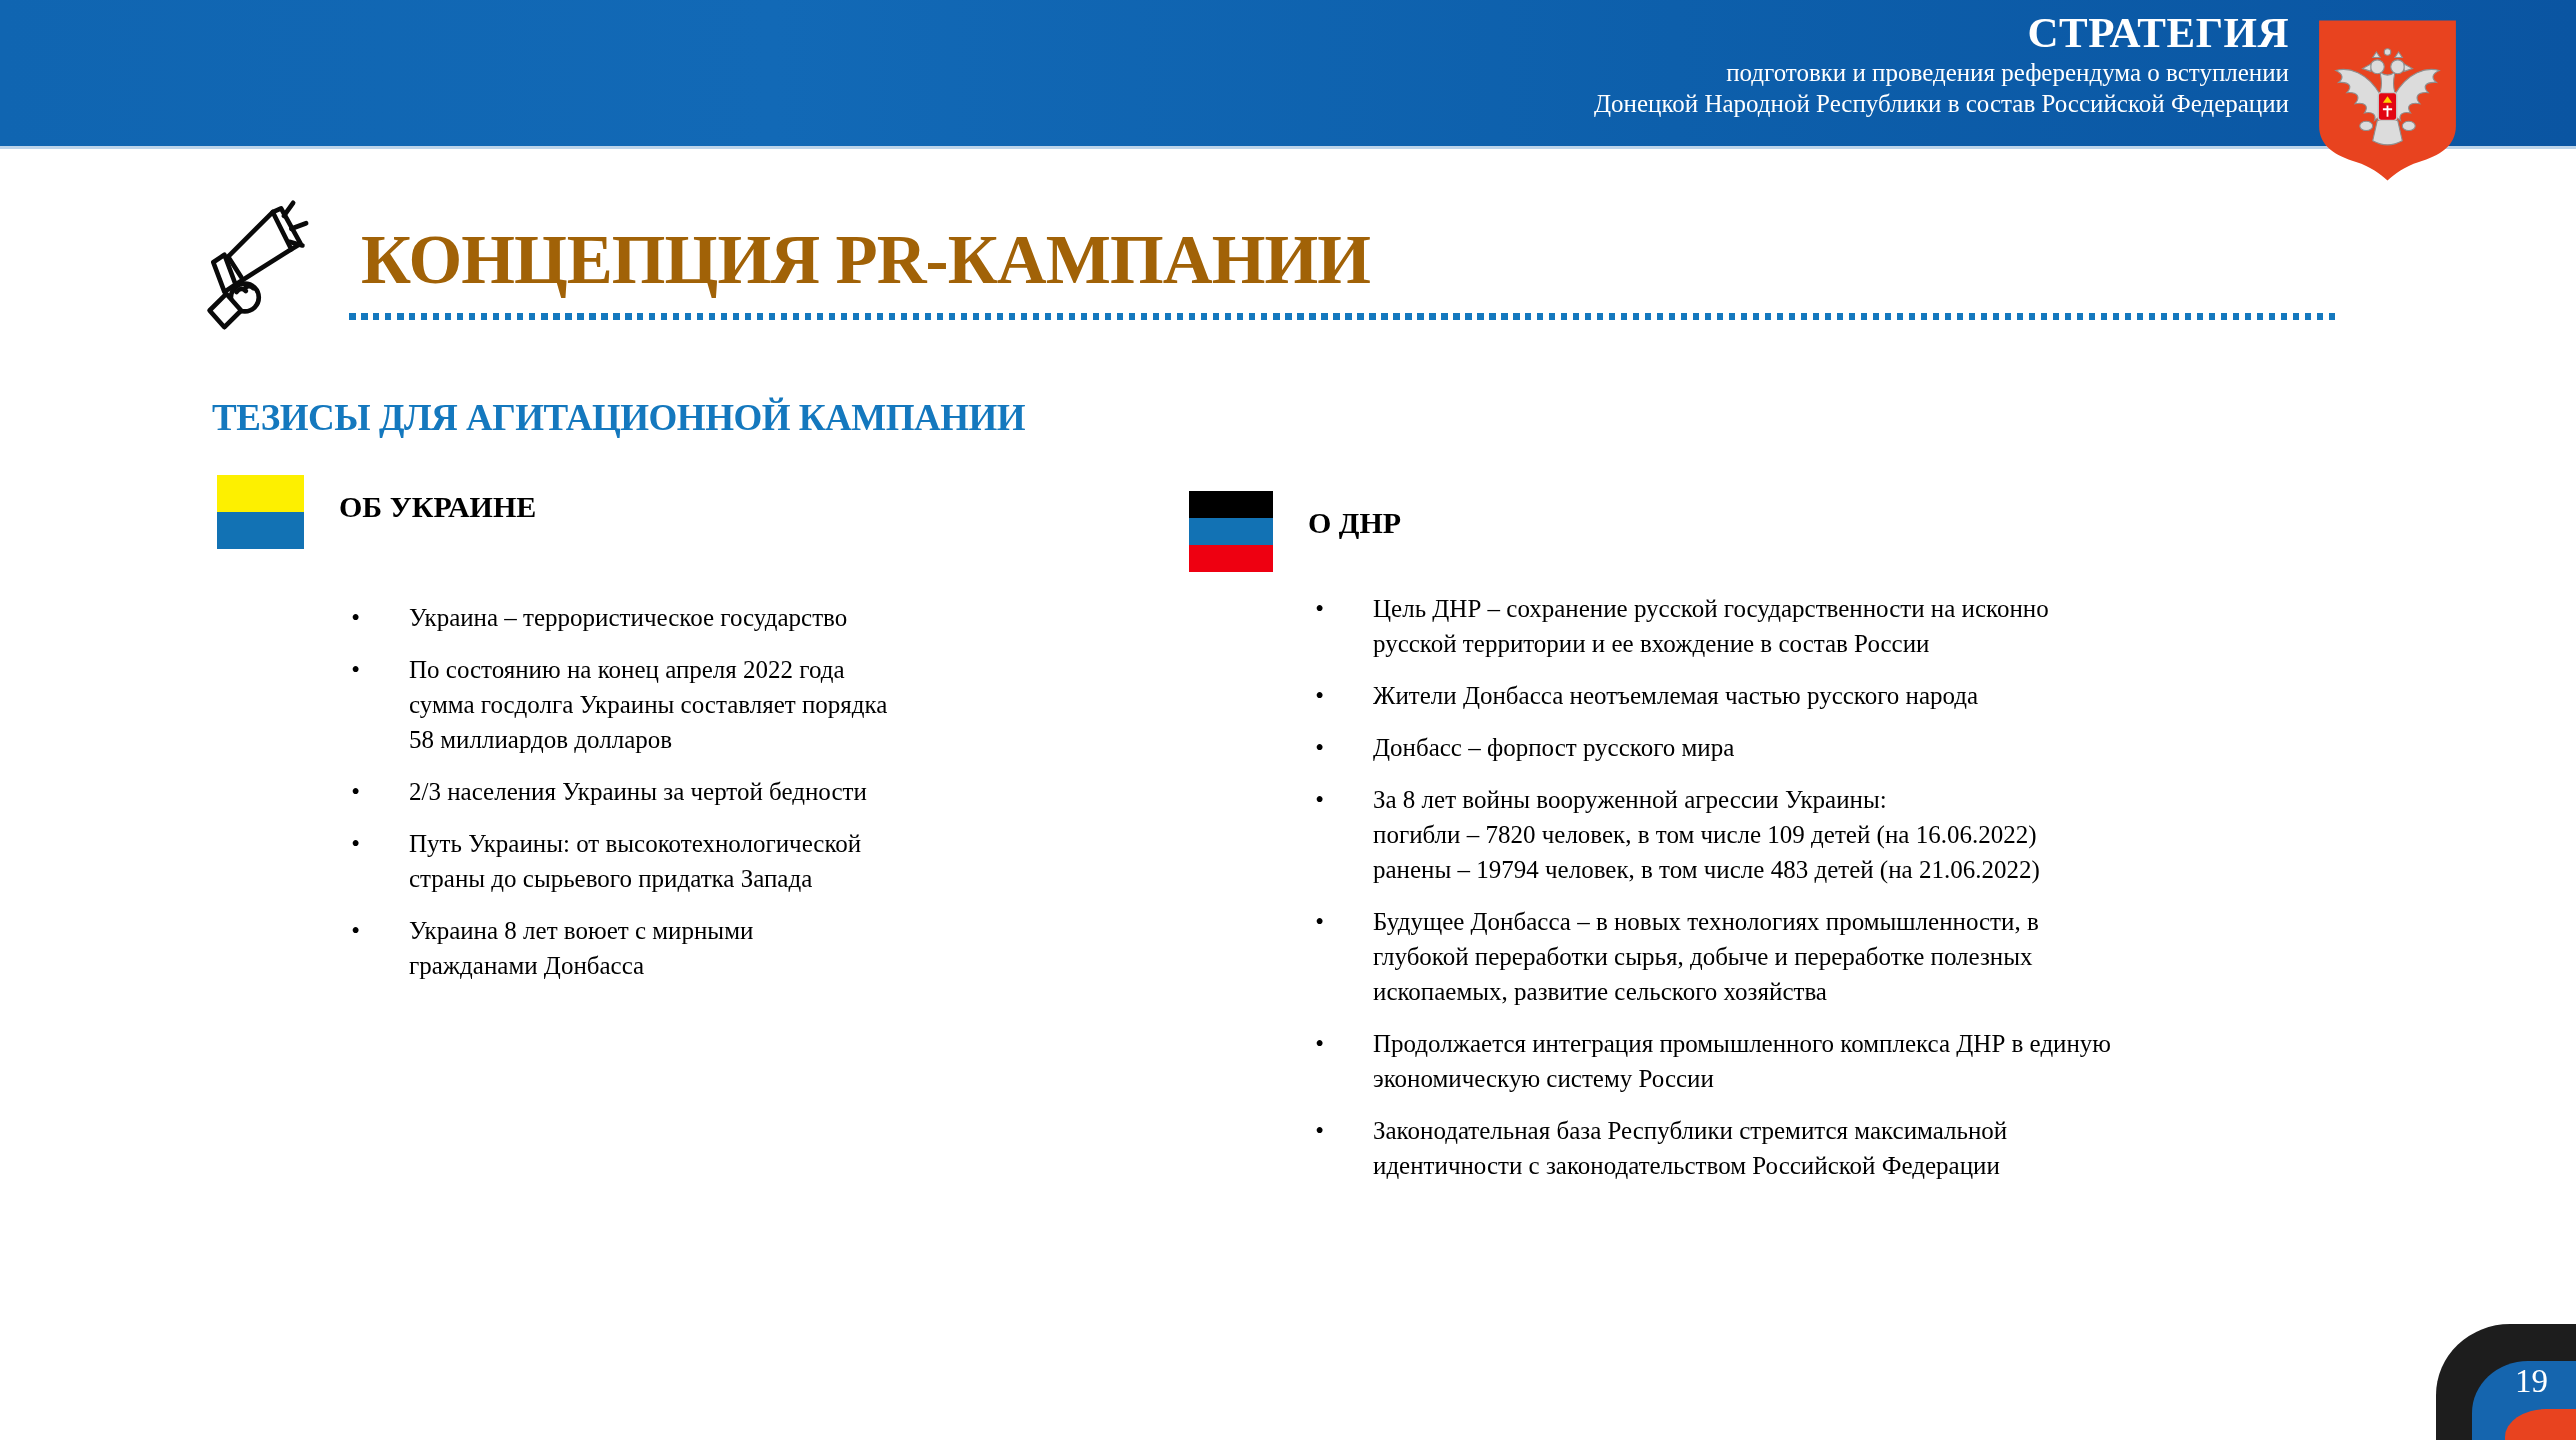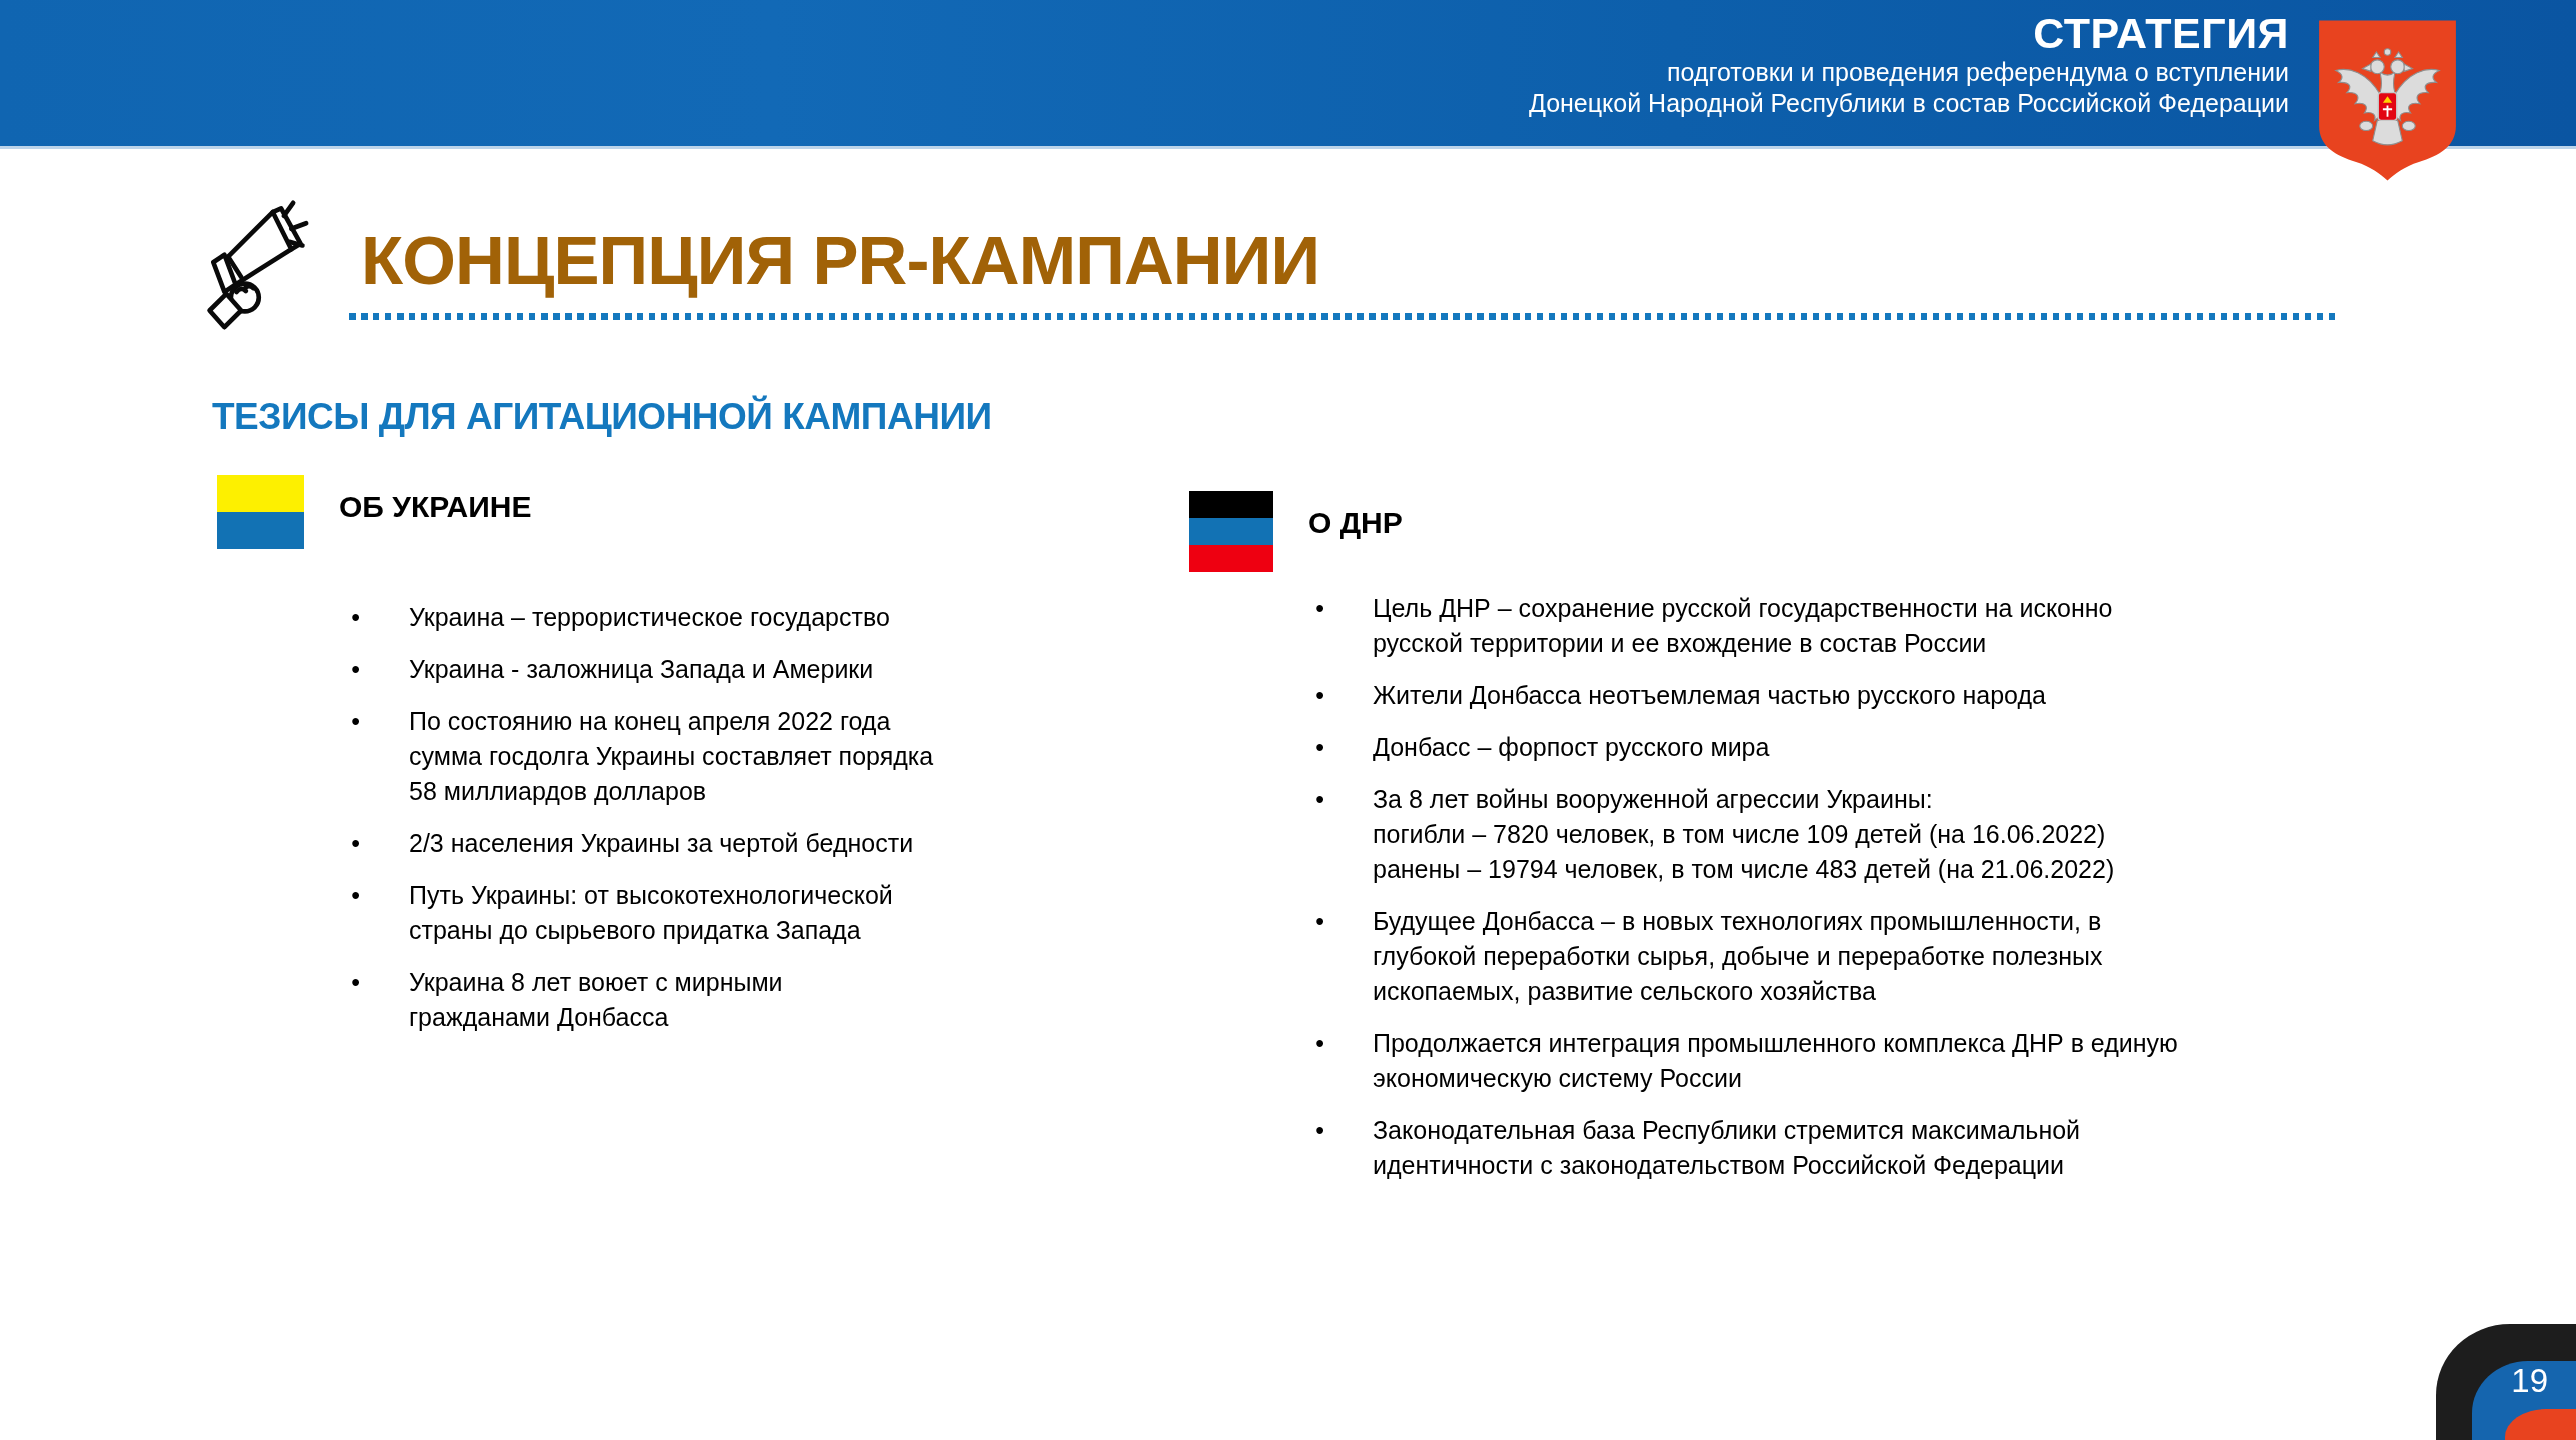--- a/index.html
+++ b/index.html
@@ -1,19 +1,19 @@
 <!DOCTYPE html>
 <html style="font-size:15px"><head>
 <meta charset="utf-8">
 <style>
   html,body { margin:0; padding:0; background:#e9e9e9; }
   .slide {
     position:relative; width:2576px; height:1441px;
     background:#ffffff; overflow:hidden;
-    font-family:Liberation Sans, sans-serif;
+    font-family:Liberation Serif, serif;
     color:#111;
   }
 
   
   .banner {
     position:absolute; left:0; top:0; width:2576px; height:149px;
     background:linear-gradient(90deg,#1065b1 0%,#1269b6 30%,#0d5fab 65%,#0a55a2 100%);
     border-bottom:3.7px solid #bcd4ea;
     box-sizing:border-box;
   }
@@ -135,21 +135,20 @@
   <div class="col-head col-head-ukraine">
     <div class="flag-ua">
       <div class="f-yellow"></div>
       <div class="f-blue"></div>
     </div>
     <div class="col-heading">ОБ УКРАИНЕ</div>
   </div>
 
   <ul class="bullets bullets-ukraine">
     <li><span class="dot"></span><span class="bullet-text">Украина – террористическое государство</span></li>
-    <li><span class="dot"></span><span class="bullet-text">Украина - заложница Запада и Америки</span></li>
     <li><span class="dot"></span><span class="bullet-text">По состоянию на конец апреля 2022 года
 сумма госдолга Украины составляет порядка
 58 миллиардов долларов</span></li>
     <li><span class="dot"></span><span class="bullet-text">2/3 населения Украины за чертой бедности</span></li>
     <li><span class="dot"></span><span class="bullet-text">Путь Украины: от высокотехнологической
 страны до сырьевого придатка  Запада</span></li>
     <li><span class="dot"></span><span class="bullet-text">Украина 8 лет воюет с мирными
 гражданами Донбасса</span></li>
   </ul>
 

